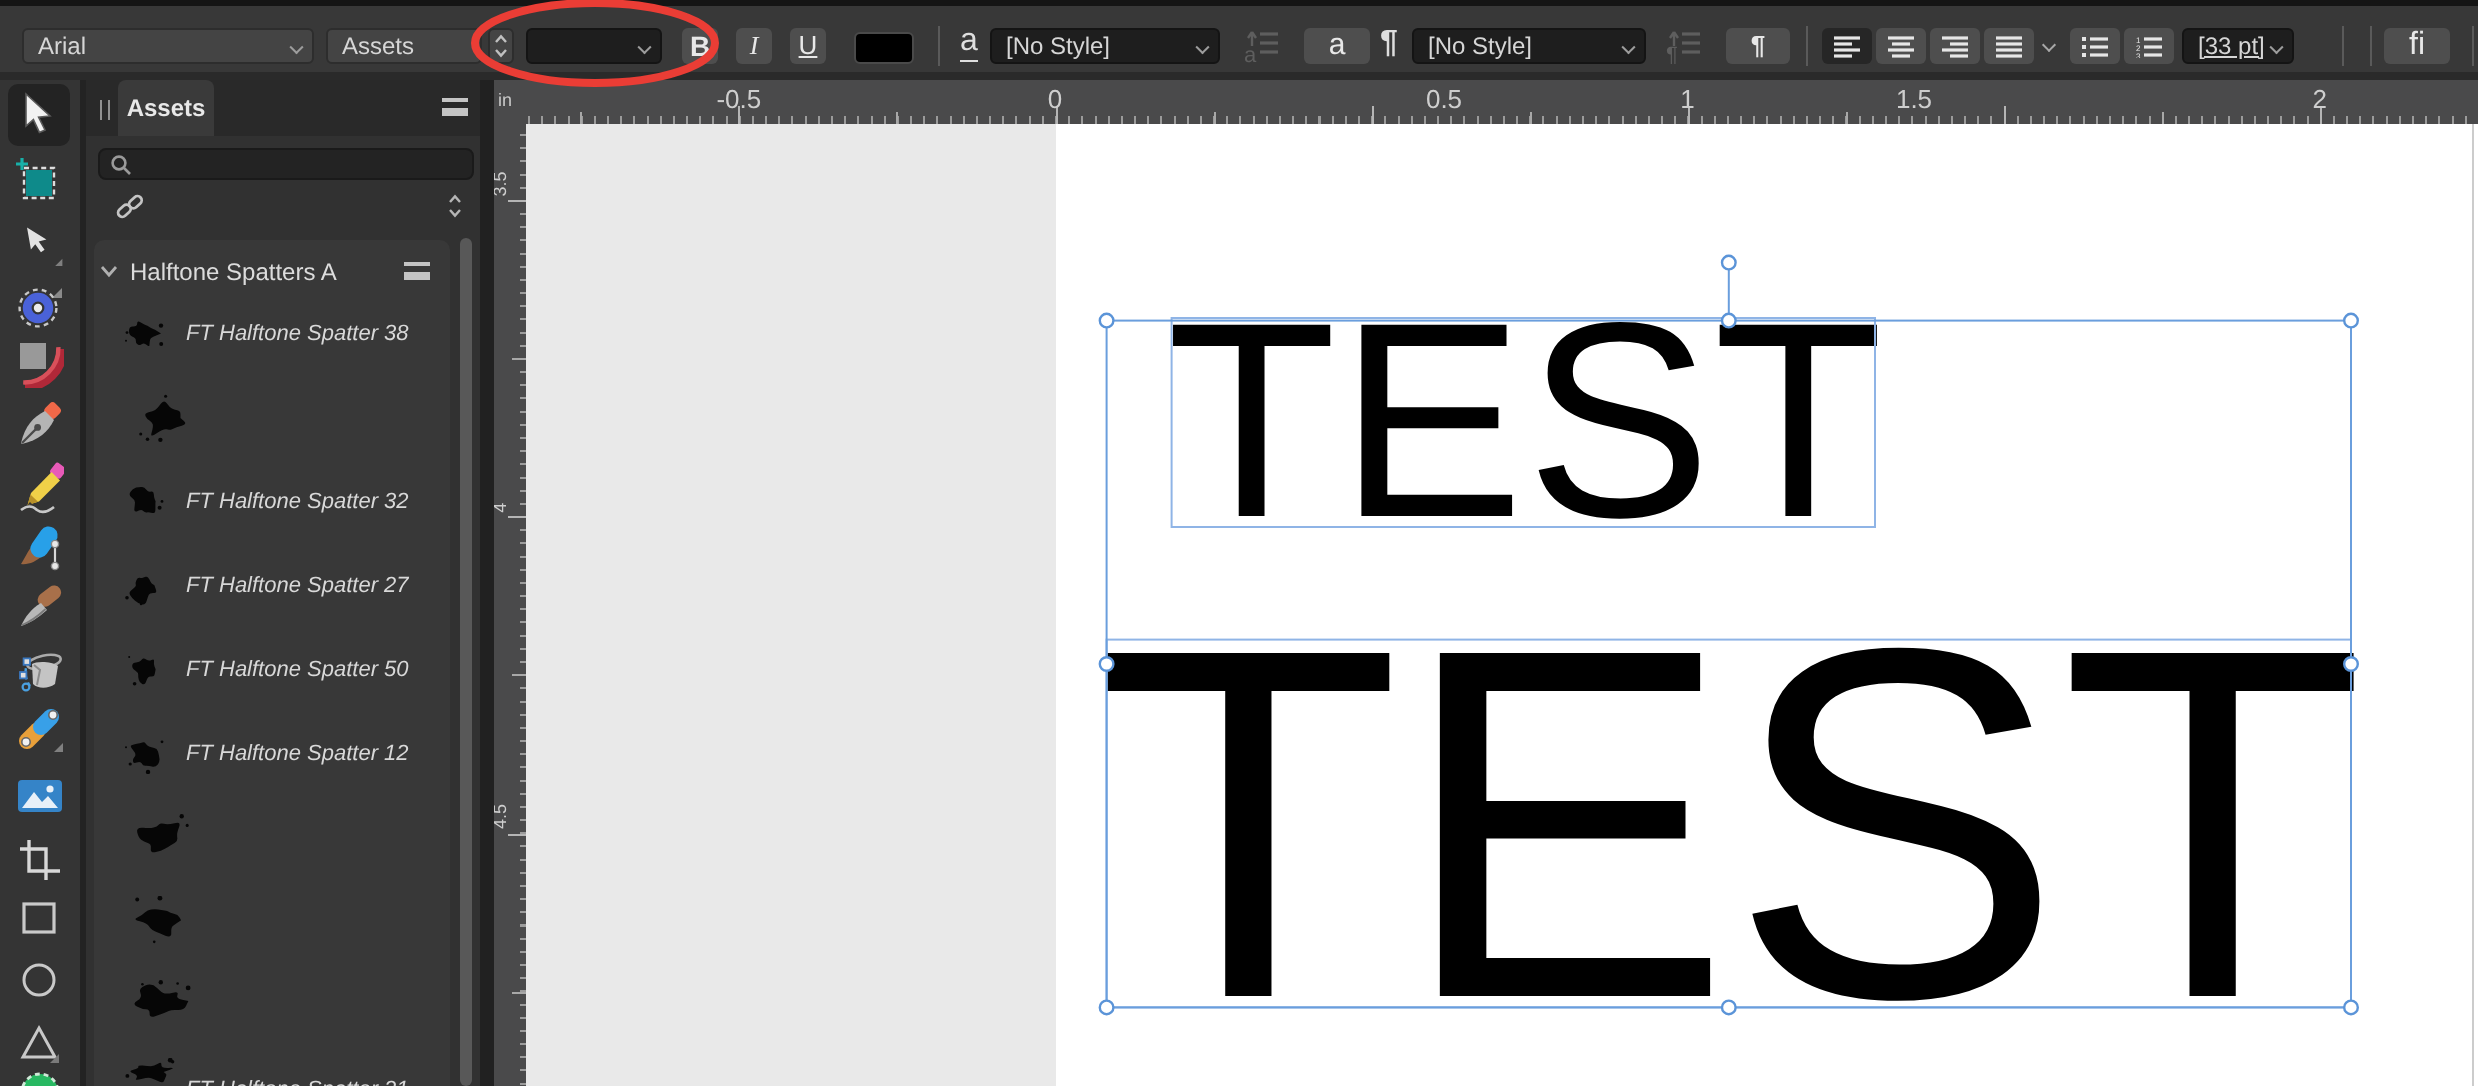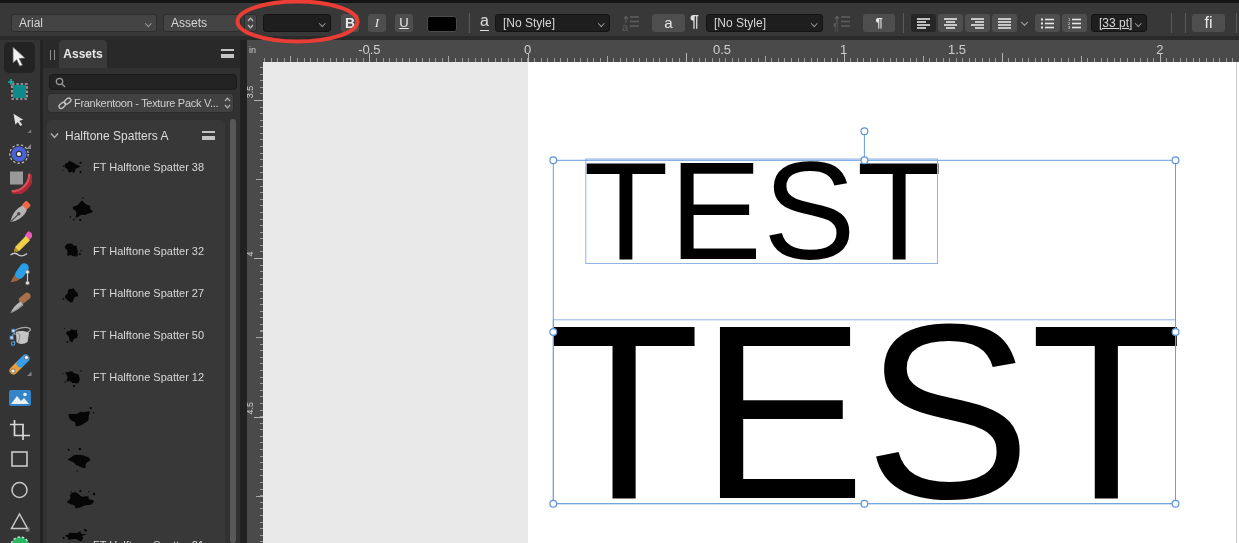--- a/index.html
+++ b/index.html
@@ -36,21 +36,21 @@
 #grip { left:49.5px; top:50px; width:5px; height:10px;
   border-left:1.6px solid #909090; border-right:1.6px solid #909090; }
 .hamb { position:absolute; width:13px; height:9px; border-top:2px solid #c4c4c4;
   border-bottom:2px solid #c4c4c4; }
 .hamb:after { content:""; position:absolute; left:0; top:2.5px; width:13px; height:2px; background:#c4c4c4; }
 #searchbox { left:49px; top:74px; width:188px; height:16px; background:#232323; border:1px solid #1a1a1a; border-radius:4px; }
 #linkdd { left:47px; top:93px; width:187px; height:20px; background:#414141; border:1px solid #2d2d2d; border-radius:4px;
   color:#cfcfcf; font-size:12px; line-height:18px; white-space:nowrap; overflow:hidden; }
 #sectbox { left:47px; top:120px; width:178px; height:423px; background:#383838; border-radius:5px 5px 0 0; }
 #secttitle { left:65px; top:129px; color:#dcdcdc; font-size:12px; }
-.rowlabel { position:absolute; left:93px; color:#d8d8d8; font-size:11px; }
+.rowlabel { position:absolute; left:93px; color:#d8d8d8; font-size:11px;font-style:italic; }
 #scrollthumb { left:230px; top:119px; width:6px; height:424px; background:#585858; border-radius:3px; }
 
 
 #canvasarea { left:247px; top:40px; width:992px; height:503px; background:#e9e9e9; }
 #rulertop { left:247px; top:40px; width:992px; height:22px; background:#4a4a4b; }
 #rulerleft { left:247px; top:62px; width:15.5px; height:481px; background:#4a4a4b; }
 #rtick-minor { position:absolute; left:264px; top:58px; width:975px; height:4px;
   background:repeating-linear-gradient(to right,#9b9b9b 0 1px,transparent 1px 6.5875px); }
 #ltick-minor { position:absolute; left:259.5px; top:67.2px; width:3px; height:475.8px;
   background:repeating-linear-gradient(to bottom,#9b9b9b 0 1px,transparent 1px 6.5875px); }
@@ -236,21 +236,20 @@
   <div id="paneledge" class="abs"></div>
   <div id="tabbar" class="abs"></div>
   <div id="tabactive" class="abs">Assets</div>
   <div id="grip" class="abs"></div>
   <div class="hamb" style="left:221px;top:49px;"></div>
   <div id="searchbox" class="abs"></div>
   <svg class="abs" style="left:55px;top:77px" width="11" height="11" viewBox="0 0 11 11">
     <circle cx="4.5" cy="4.5" r="3.2" fill="none" stroke="#9a9a9a" stroke-width="1.3"></circle>
     <line x1="7" y1="7" x2="10" y2="10" stroke="#9a9a9a" stroke-width="1.3"></line>
   </svg>
-  <div id="linkdd" class="abs"><span style="margin-left:26px;font-size:11px;letter-spacing:-0.3px">Frankentoon - Texture Pack V...</span></div>
   <svg class="abs" style="left:58px;top:97px" width="14" height="13" viewBox="0 0 14 13">
     <g stroke="#c4c4c4" stroke-width="1.4" fill="none" stroke-linecap="round">
       <rect x="0.7" y="6.3" width="7" height="4.2" rx="2.1" transform="rotate(-42 4.2 8.4)"></rect>
       <rect x="6.2" y="2" width="7" height="4.2" rx="2.1" transform="rotate(-42 9.7 4.1)"></rect>
     </g>
   </svg>
   <svg class="abs" style="left:224px;top:97px" width="7" height="12" viewBox="0 0 7 12">
     <path d="M1 4 L3.5 1.2 L6 4 M1 8 L3.5 10.8 L6 8" fill="none" stroke="#b5b5b5" stroke-width="1.2"></path>
   </svg>
   <div id="sectbox" class="abs"></div>

